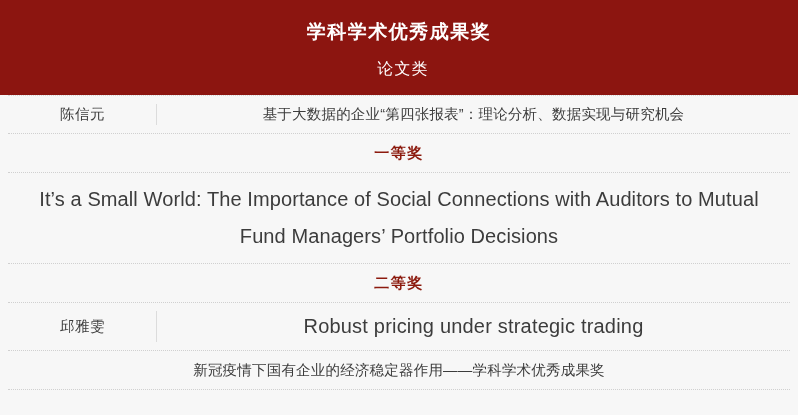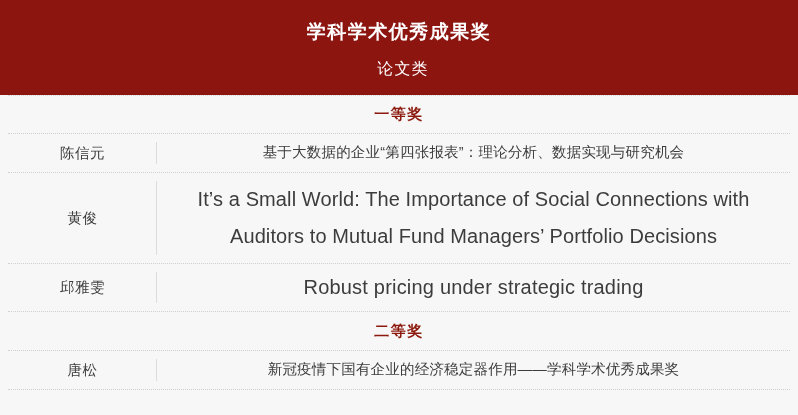--- a/index.html
+++ b/index.html
@@ -143,45 +143,43 @@
 
 <div class="award-sheet">
 
   <div class="banner">
     <div class="banner-title">学科学术优秀成果奖</div>
     <div class="banner-subtitle">论文类</div>
   </div>
 
   <div class="table-body">
 
-    <div class="row section-row">
-      <span class="section-label">一等奖</span>
-    </div>
-
     <div class="row entry-row">
       <div class="cell-name">陈信元</div>
       <div class="cell-title">基于大数据的企业“第四张报表”：理论分析、数据实现与研究机会</div>
     </div>
 
+    <div class="row section-row">
+      <span class="section-label">一等奖</span>
+    </div>
+
     <div class="row entry-row tall latin">
-      <div class="cell-name">黄俊</div>
       <div class="cell-title">It’s a Small World: The Importance of Social Connections with Auditors to Mutual Fund Managers’ Portfolio Decisions</div>
+    </div>
+
+    <div class="row section-row">
+      <span class="section-label">二等奖</span>
     </div>
 
     <div class="row entry-row latin">
       <div class="cell-name">邱雅雯</div>
       <div class="cell-title">Robust pricing under strategic trading</div>
     </div>
 
-    <div class="row section-row">
-      <span class="section-label">二等奖</span>
-    </div>
-
     <div class="row entry-row">
-      <div class="cell-name">唐松</div>
       <div class="cell-title">新冠疫情下国有企业的经济稳定器作用——学科学术优秀成果奖</div>
     </div>
 
     <div class="row entry-row">
     </div>
 
   </div>
 </div>
 
 </body></html>

